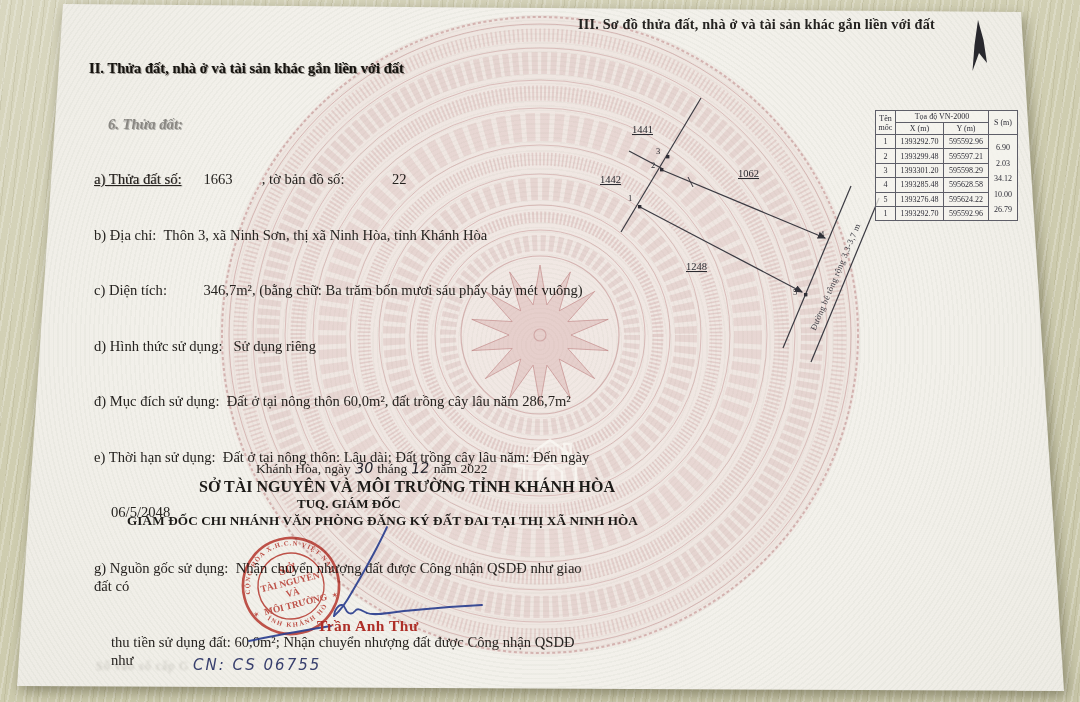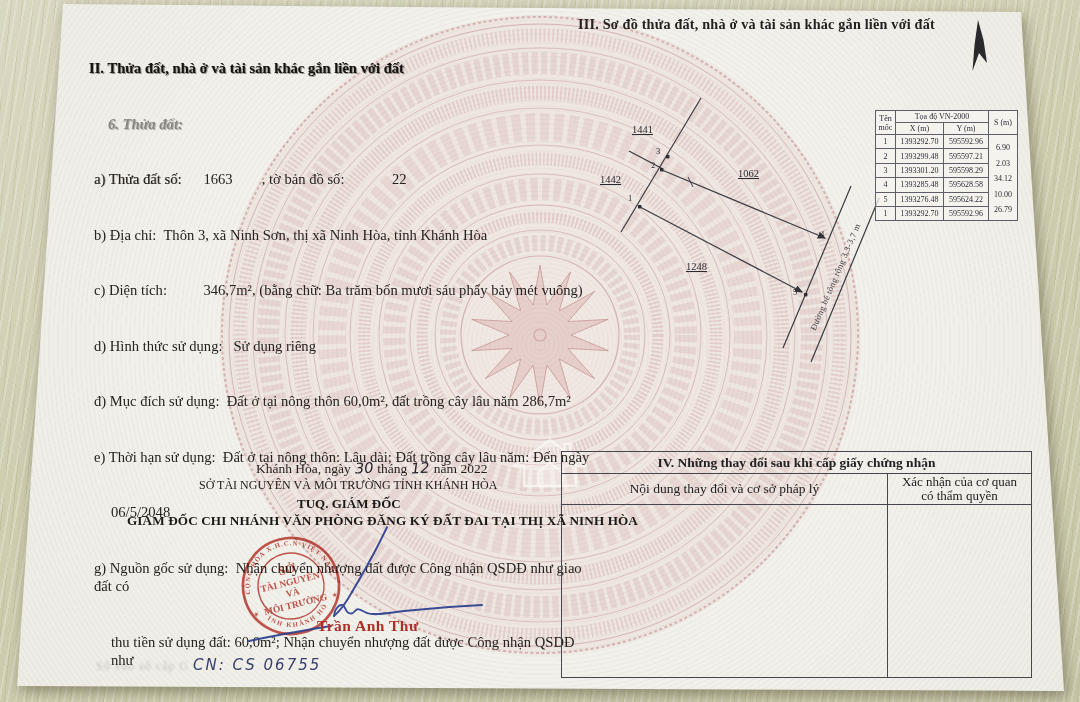--- a/index.html
+++ b/index.html
@@ -27,21 +27,21 @@
 
   
   .sec2 { position:absolute; left:84px; top:22px; width:512px; font-size:14.6px;
           line-height:18.5px; color:#25221f; white-space:pre-wrap; }
   .h2 { font-weight:bold; padding-left:5px; color:#15130f;
         text-shadow:1.1px .5px 0 rgba(70,62,55,0.5), -0.4px -0.2px 0 rgba(70,62,55,0.3); }
   .sub { font-weight:bold; font-style:italic; padding-left:24px; opacity:.5; filter:blur(.5px);
          text-shadow:1px .6px 0 rgba(40,40,40,.6); }
   .ln  { padding-left:10px; }
   .cont{ padding-left:27px; }
-  .smear-light { text-shadow:.8px .4px 0 rgba(70,62,55,0.45); }
+  .smear-light { text-shadow:.8px .4px 0 rgba(70,62,55,0.45);text-decoration:underline; }
 
   .h3 { position:absolute; left:578px; top:16px; font-size:14.2px; font-weight:bold; color:#242220;
         letter-spacing:.2px; }
 
   
   table.coord { position:absolute; left:875px; top:110px; border-collapse:collapse;
         font-size:8px; line-height:9px; color:#2c2c36;
         background:rgba(246,244,239,0.75); }
   table.coord td { border:1px solid #5e5e68; text-align:center; padding:0 1px; height:11px; }
   td.c-n { width:17px; } td.c-x { width:45px; } td.c-y { width:42px; } td.c-s { width:26px; }
@@ -67,21 +67,21 @@
   .iv-c2 { flex:1; display:flex; flex-direction:column; justify-content:center; text-align:center;
         font-size:13px; line-height:14.5px; }
   .iv-body { display:flex; height:calc(100% - 52.6px); }
   .iv-b1 { width:325px; border-right:1.3px solid #46464e; }
   .iv-b2 { flex:1; }
 
   
   .date { position:absolute; left:256px; top:460px; font-size:13.5px; color:#211f1c; }
   .hand { font-family:"DejaVu Sans",sans-serif; font-style:italic; font-size:14.5px;
           display:inline-block; transform:rotate(-3deg); margin:0 4px; color:#23222b; }
-  .sl1 { position:absolute; left:199px; top:478px; font-weight:normal; font-size:12px;
+  .sl1 { position:absolute; left:199px; top:478px; font-weight:bold; font-size:16px;
          color:#1c1a17; white-space:nowrap; }
   .sl2 { position:absolute; left:297px; top:496px; font-weight:bold; font-size:13px; color:#1c1a17; }
   .sl3 { position:absolute; left:99px;  top:513px; font-weight:bold; font-size:13.2px;
          color:#1c1a17; white-space:nowrap; letter-spacing:.1px;margin-left:28px; }
   .signer { position:absolute; left:317px; top:617px; font-weight:bold; font-size:15.5px;
          color:#ae2f28; letter-spacing:.5px; }
 
   svg.seal { position:absolute; left:0; top:0; mix-blend-mode:multiply; pointer-events:none; }
   svg.sig  { position:absolute; left:0; top:0; pointer-events:none; }
 
@@ -246,34 +246,20 @@
         <td>595624.22</td>
       </tr>
       <tr class="d">
         <td>1</td>
         <td>1393292.70</td>
         <td>595592.96</td>
       </tr>
     </tbody>
         </table>
 
-    <div class="iv">
-      <div class="iv-title">IV. Những thay đổi sau khi cấp giấy chứng nhận</div>
-      <div class="iv-cols">
-        <div class="iv-c1">Nội dung thay đổi và cơ sở pháp lý</div>
-        <div class="iv-c2">
-          <div>Xác nhận của cơ quan</div>
-          <div>có thẩm quyền</div>
-        </div>
-      </div>
-      <div class="iv-body">
-        <div class="iv-b1"></div>
-        <div class="iv-b2"></div>
-      </div>
-    </div>
 
     <div class="date"><span>Khánh Hòa, ngày</span><span class="hand">30</span><span>tháng</span><span class="hand">12</span><span>năm</span> <span>2022</span></div>
     <div class="sl1">SỞ TÀI NGUYÊN VÀ MÔI TRƯỜNG TỈNH KHÁNH HÒA</div>
     <div class="sl2">TUQ. GIÁM ĐỐC</div>
     <div class="sl3">GIÁM ĐỐC CHI NHÁNH VĂN PHÒNG ĐĂNG KÝ ĐẤT ĐAI TẠI THỊ XÃ NINH HÒA</div>
 
     <svg class="seal" width="1080" height="702" viewBox="0 0 1080 702">
       <g transform="translate(291,586) rotate(-14)" opacity=".85">
         <circle r="48" fill="none" stroke="#c03a31" stroke-width="2.6"></circle>
         <circle r="33" fill="none" stroke="#c03a31" stroke-width="1.4"></circle>

